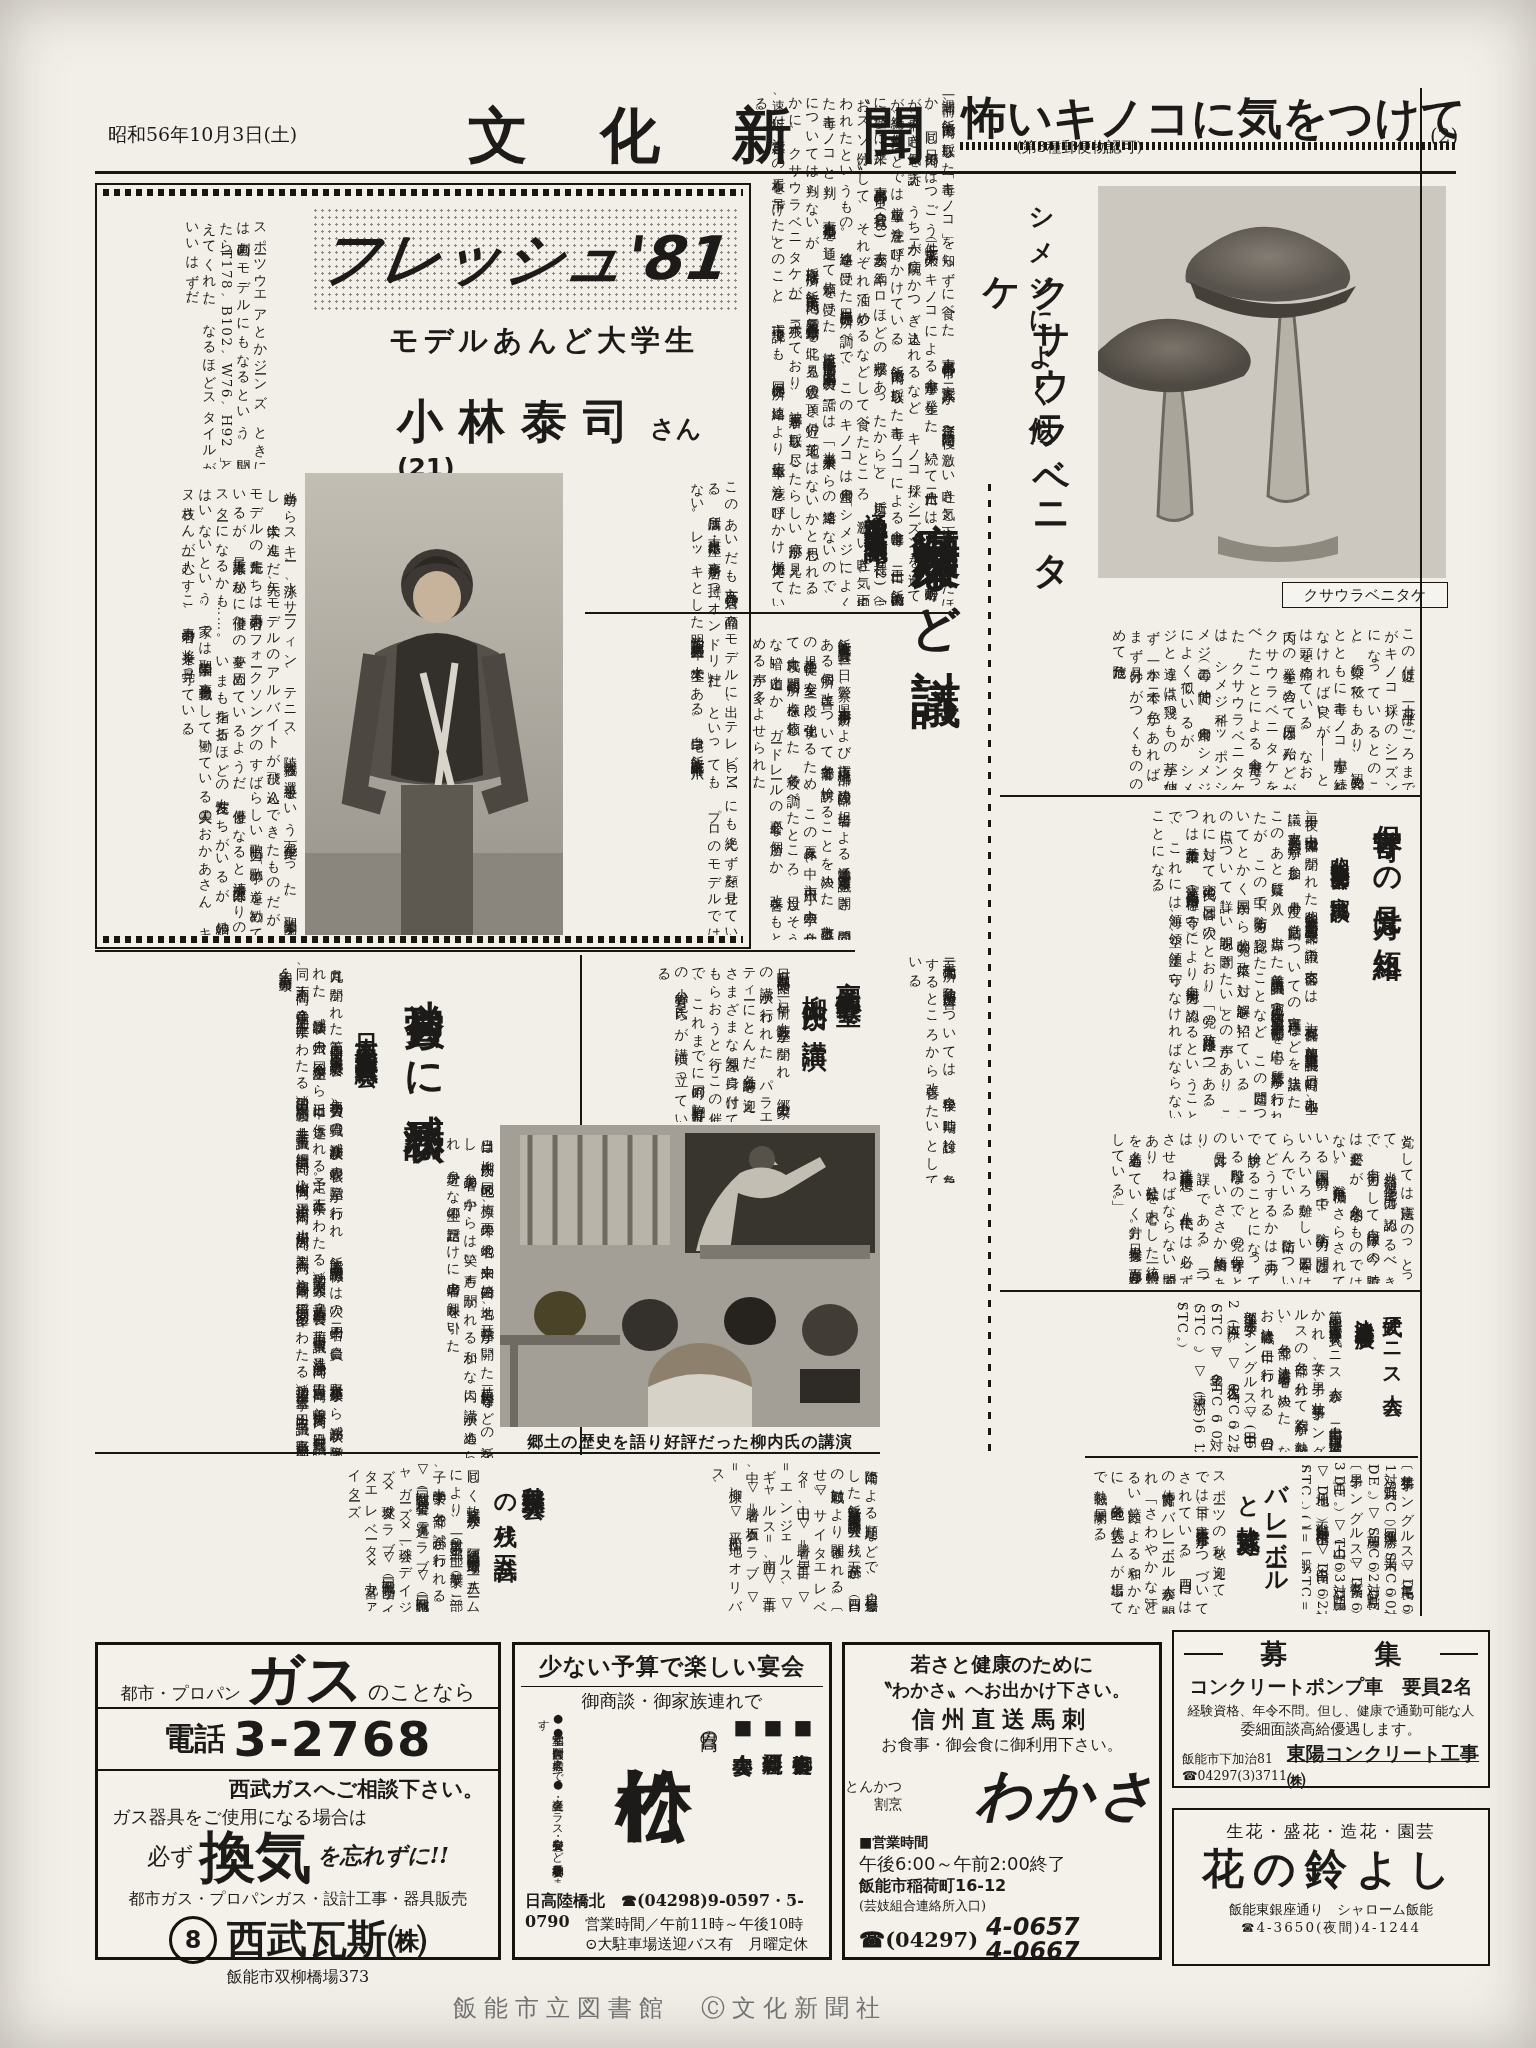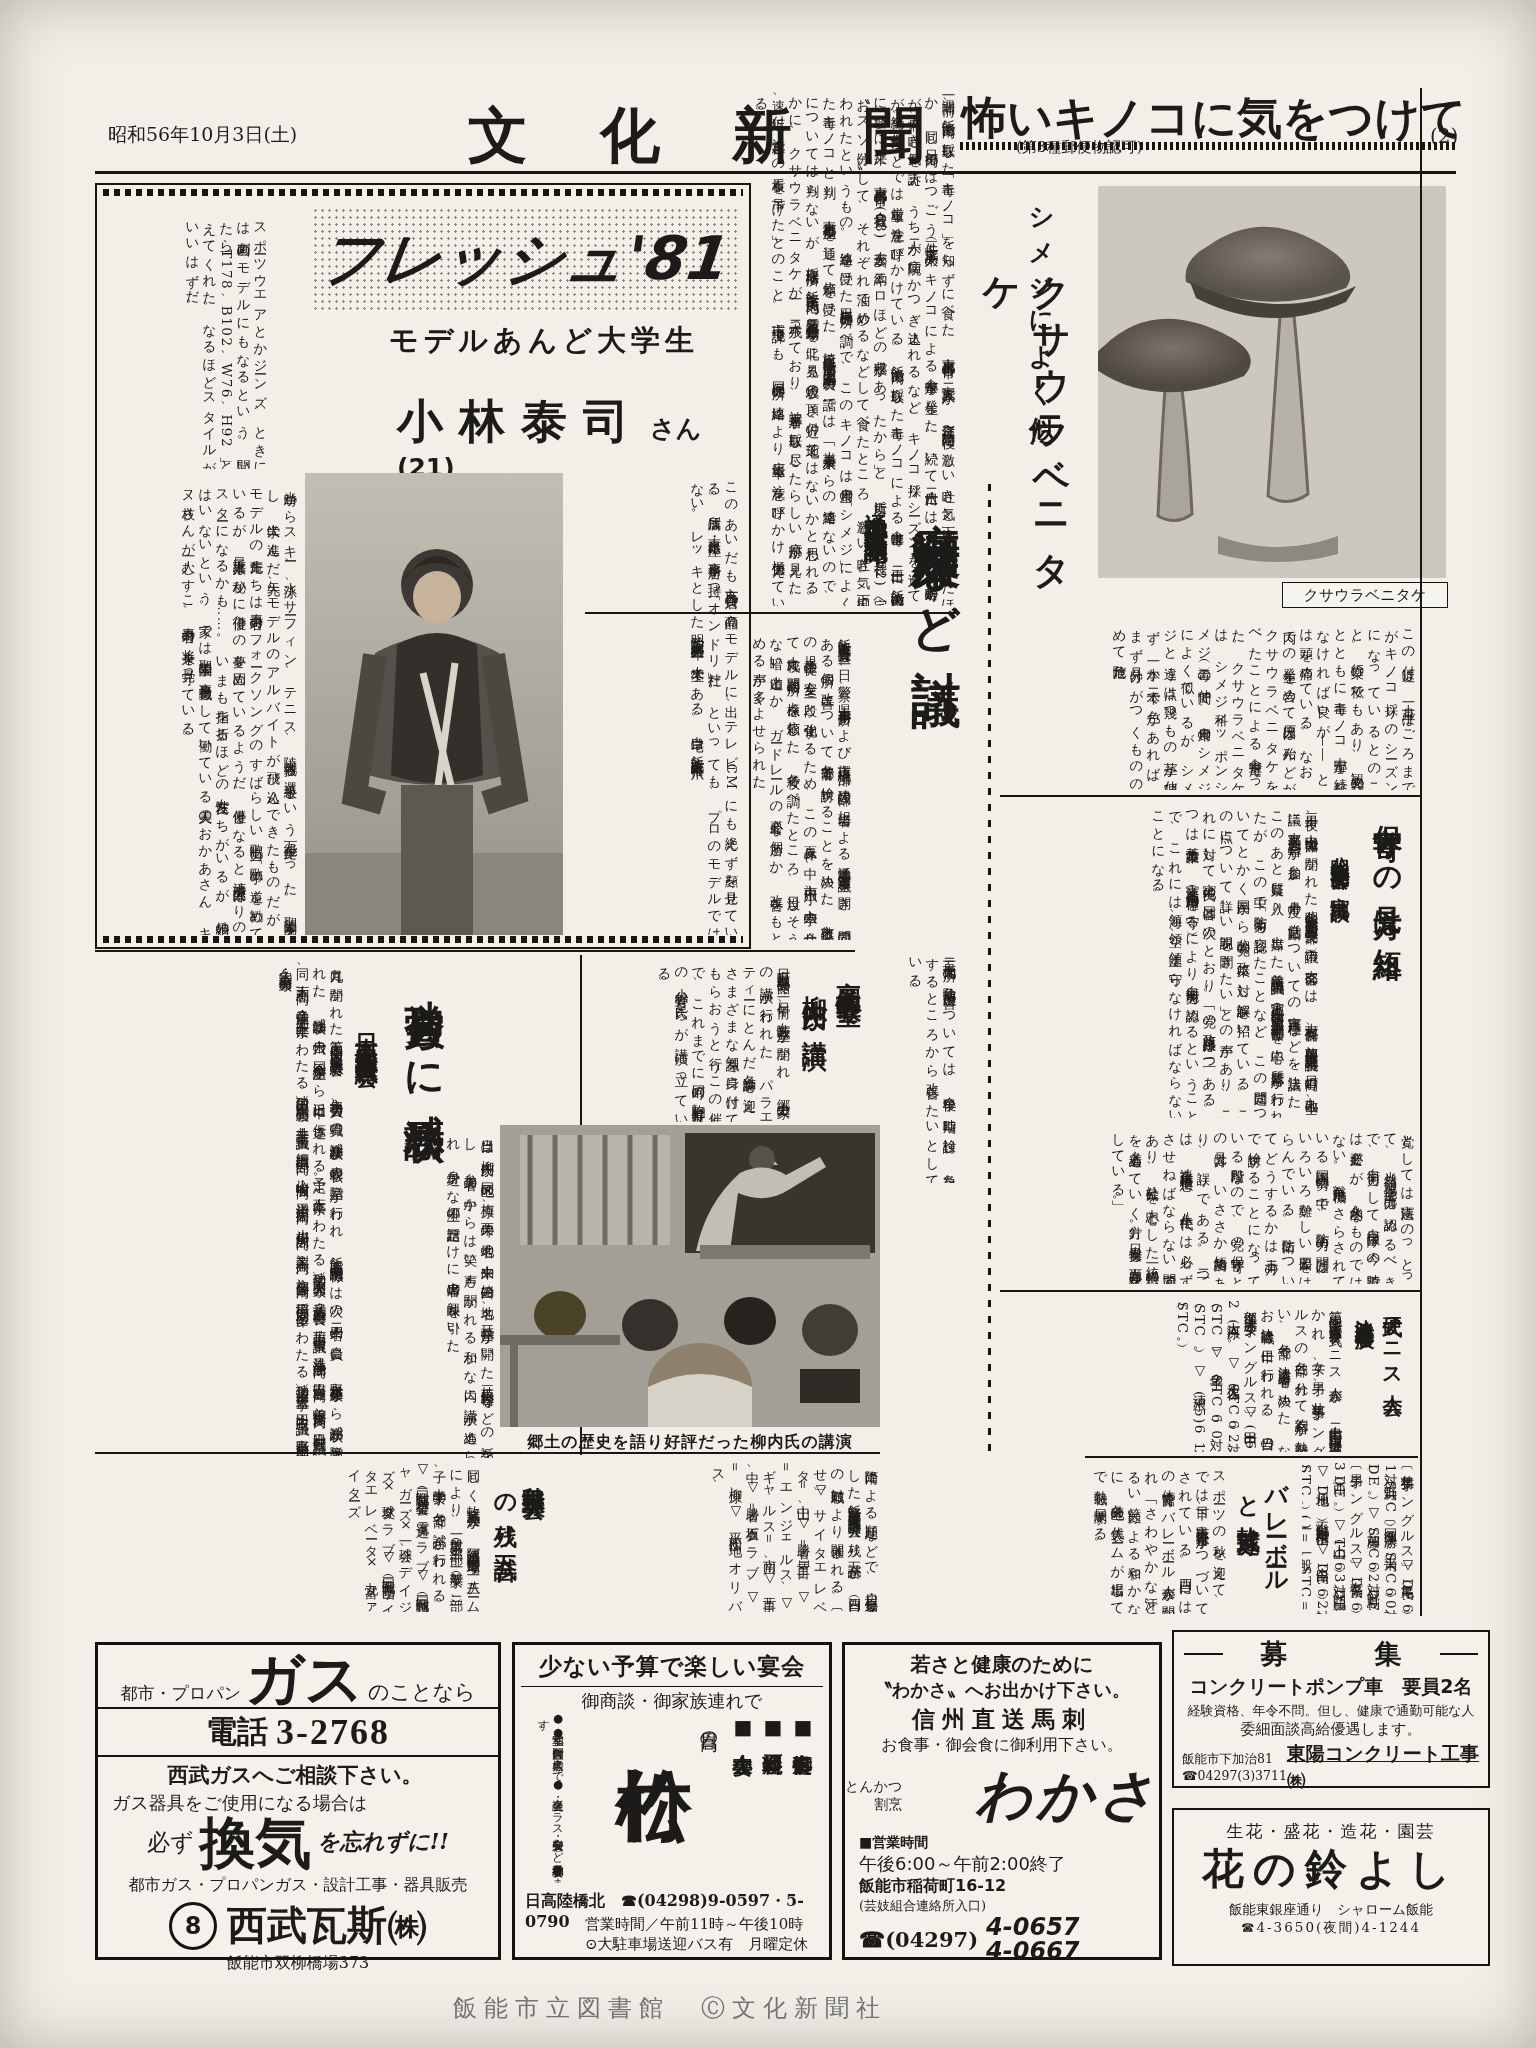--- a/index.html
+++ b/index.html
@@ -182,23 +182,23 @@
   <div class="abs rule-v" style="left:1420px;top:88px;height:1528px;"></div>
 
   <div class="abs adbox" style="left:95px;top:1642px;width:406px;height:318px;">
     <div style="display:flex;align-items:baseline;justify-content:center;gap:4px;border-bottom:2.5px solid #14130e;padding:6px 4px 0 4px;">
       <span style="font-size:17px;">都市・プロパン</span>
       <span class="gothic b" style="font-size:58px;line-height:56px;">ガス</span>
       <span style="font-size:21px;">のことなら</span>
     </div>
     <div style="display:flex;align-items:center;justify-content:center;gap:8px;border-bottom:2.5px solid #14130e;padding:2px 0;">
       <span class="b" style="font-size:31px;">電話</span>
-      <span class="gothic b" style="font-size:36px;letter-spacing:2px;font-family:Liberation Serif, serif;">3-2768</span>
-    </div>
-    <div class="b" style="font-size:21px;text-align:center;padding:4px 6px 0 0;">西武ガスへご相談下さい。</div>
+      <span class="gothic b" style="font-size:48px;letter-spacing:2px;">3-2768</span>
+    </div>
+    <div class="b" style="font-size:21px;text-align:right;padding:4px 14px 0 0;">西武ガスへご相談下さい。</div>
     <div style="font-size:18px;padding:2px 0 0 14px;">ガス器具をご使用になる場合は</div>
     <div style="display:flex;align-items:center;justify-content:center;gap:6px;">
       <span style="font-size:23px;">必ず</span>
       <span class="b" style="font-size:56px;line-height:54px;">換気</span>
       <span class="b" style="font-size:22px;font-style:italic;">を忘れずに!!</span>
     </div>
     <div class="ctr" style="font-size:16px;padding-top:6px;">都市ガス・プロパンガス・設計工事・器具販売</div>
     <div style="display:flex;align-items:center;justify-content:center;gap:10px;padding-top:2px;">
       <span class="gas-logo">8</span>
       <span class="b" style="font-size:40px;">西武瓦斯㈱</span>

